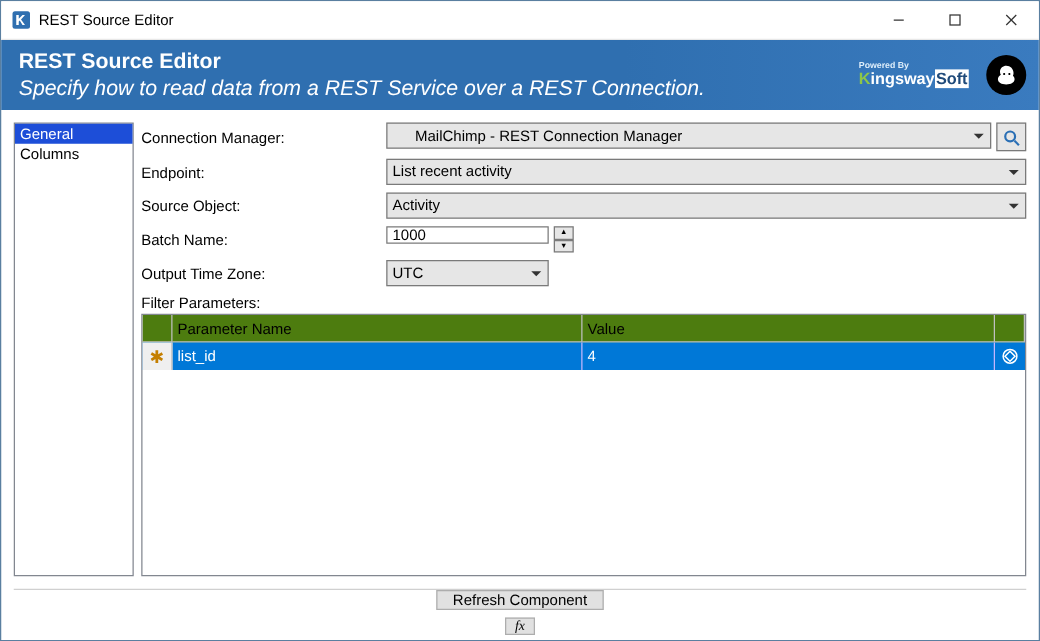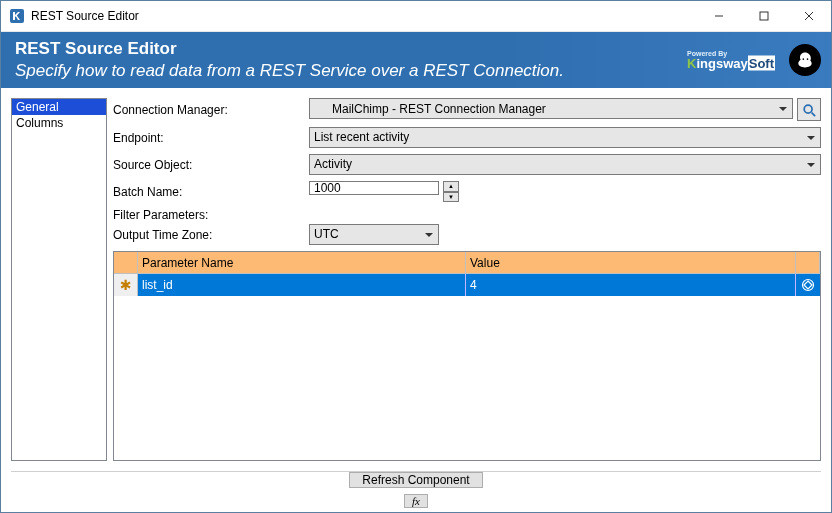--- a/index.html
+++ b/index.html
@@ -187,21 +187,21 @@
     background: #ffffff;
     position: relative;
     overflow: hidden;
     display:flex; flex-direction:column;
   }
   .thead, .trow {
     display: flex;
     height: 22px;
     align-items: stretch;
   }
-  .thead { background: #fdba74; }
+  .thead { background: #4d7c0f; }
   .cell { border-right:1px solid #c4b5fd; display:flex; align-items:center; padding:0 4px; box-sizing:border-box; }
   .thead .cell { border-bottom:1px solid #c0c0c0; border-right:1px solid #c0c0c0; color:#000; }
   .c-handle { width: 24px; flex:0 0 24px; justify-content:center; padding:0; }
   .c-name { width: 328px; flex:0 0 328px; }
   .c-value { flex: 1; }
   .c-action { width: 24px; flex:0 0 24px; justify-content:center; padding:0; border-right:none;}
   .trow.sel { background:#0078d7; color:#ffffff; }
   .trow.sel .c-handle { background:#efefef; color:#c47f00; border-right:1px solid #c0c0c0;}
   .star { color:#c47f00; font-size:14px; }
   .diamond {
@@ -348,33 +348,33 @@
         <span class="lbl">Batch Name:</span>
         <div class="ctrl">
           <input class="num" type="text" value="1000" style="">
           <div class="spinner">
             <button>▲</button>
             <button>▼</button>
           </div>
         </div>
       </div>
 
-      <div class="form-row" style="margin-bottom:2px;">
-        <span class="lbl" style="width:auto;">Filter Parameters:</span>
-      </div>
-
       <div class="form-row">
         <span class="lbl">Output Time Zone:</span>
         <div class="ctrl">
           <div class="combo-wrap narrow">
             <div class="combo-like">
               <span style="line-height:19px;">UTC</span>
             </div>
           </div>
         </div>
+      </div>
+
+      <div class="form-row" style="margin-bottom:2px;">
+        <span class="lbl" style="width:auto;">Filter Parameters:</span>
       </div>
 
       <div class="table-box">
         <div class="thead">
           <div class="cell c-handle"></div>
           <div class="cell c-name">Parameter Name</div>
           <div class="cell c-value">Value</div>
           <div class="cell c-action"></div>
         </div>
         <div class="trow sel">

